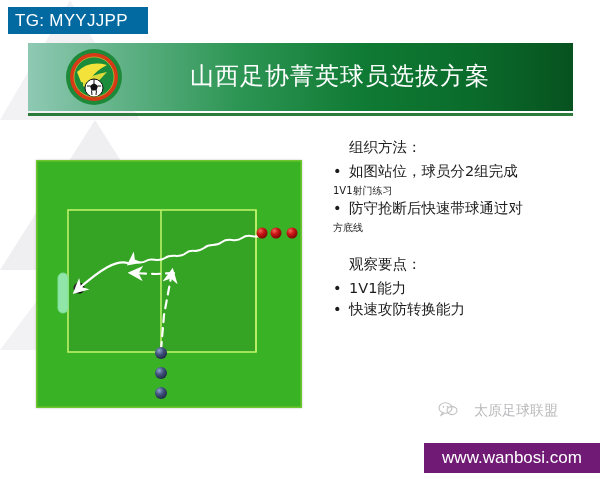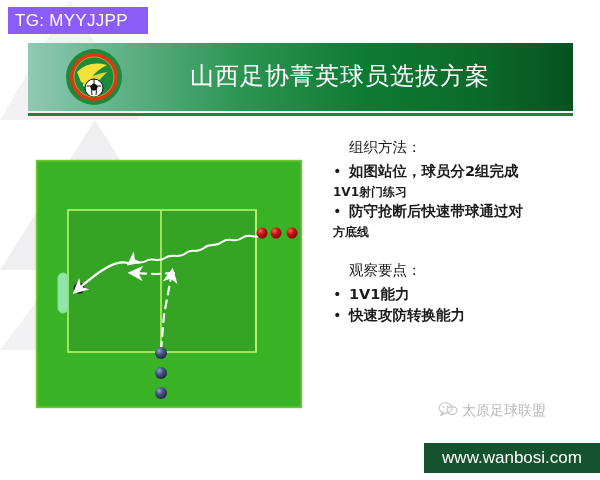--- a/index.html
+++ b/index.html
@@ -46,21 +46,21 @@
     border-right: 60px solid transparent;
     border-bottom: 80px solid #f0f0f2;
     opacity: .85;
   }
 
   
   .tg-tag {
     position: absolute;
     left: 8px; top: 7px;
     width: 140px; height: 27px;
-    background: #8b5cf6;
+    background: #0369a1;
     color: #ffffff;
     font-size: 17px;
     line-height: 27px;
     padding-left: 7px;
     box-sizing: border-box;
     letter-spacing: .3px;
     white-space: nowrap;
   }
 
   
@@ -136,51 +136,51 @@
     margin: 0;
     display: flex;
     align-items: flex-start;
   }
   .bullet-line .dot {
     flex: 0 0 auto;
     width: 16px;
     font-size: 14.5px;
     line-height: 1.5;
   }
-  .bullet-line .btxt { flex: 1 1 auto; font-weight: bold; }
+  .bullet-line .btxt { flex: 1 1 auto; }
   .cont-line {
-    font-size: 12px;
+    font-size: 10px;
     line-height: 1.5;
     margin: 0;
-    font-weight: bold;
   }
   .gap { height: 20px; }
 
   
   .wm-wechat {
     position: absolute;
     left: 438px; top: 402px;
     display: flex;
     align-items: center;
     color: #b9b9bb;
     font-size: 14px;
     white-space: nowrap;
     font-family: "DejaVu Sans", sans-serif;
+    gap: 12px;
   }
   .wm-wechat .wechat-ic {
     margin-right: 4px;
     display: inline-block;
   }
 
   
   .site-tag {
     position: absolute;
     left: 424px; top: 443px;
     width: 176px; height: 30px;
-    background: #14532d;
+    background: #701a75;
     color: #ffffff;
     font-size: 17px;
     line-height: 30px;
     text-align: center;
     white-space: nowrap;
   }
 </style>
 </head>
 <body>
 

